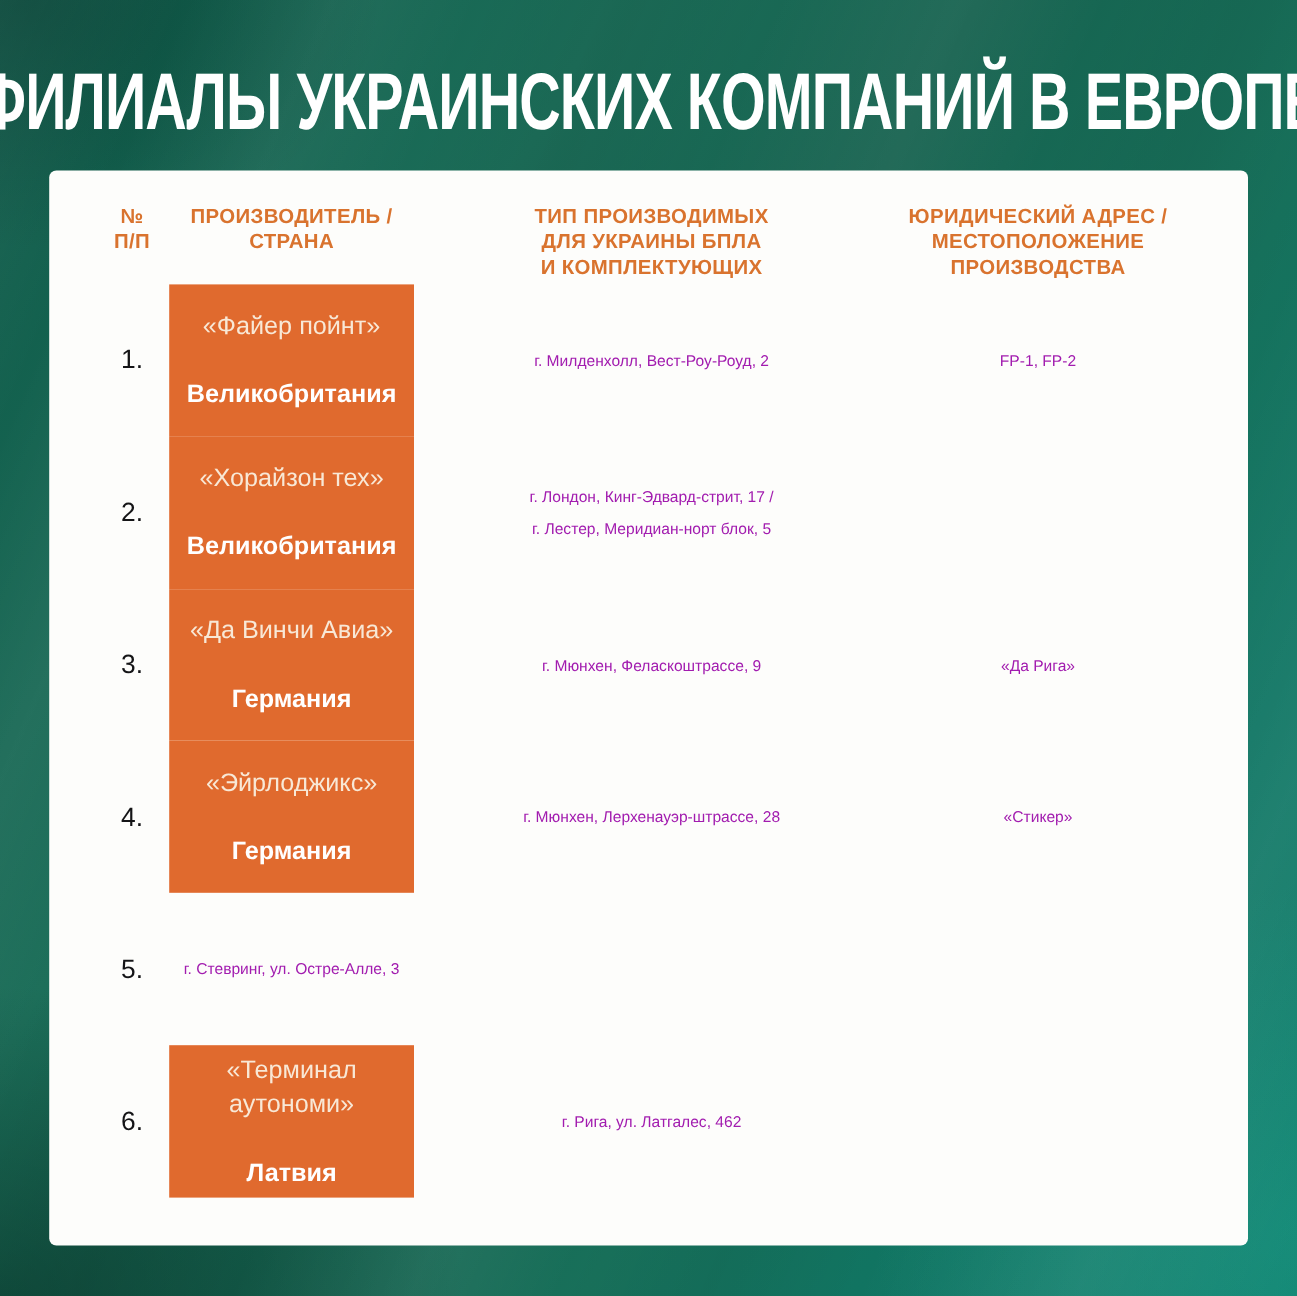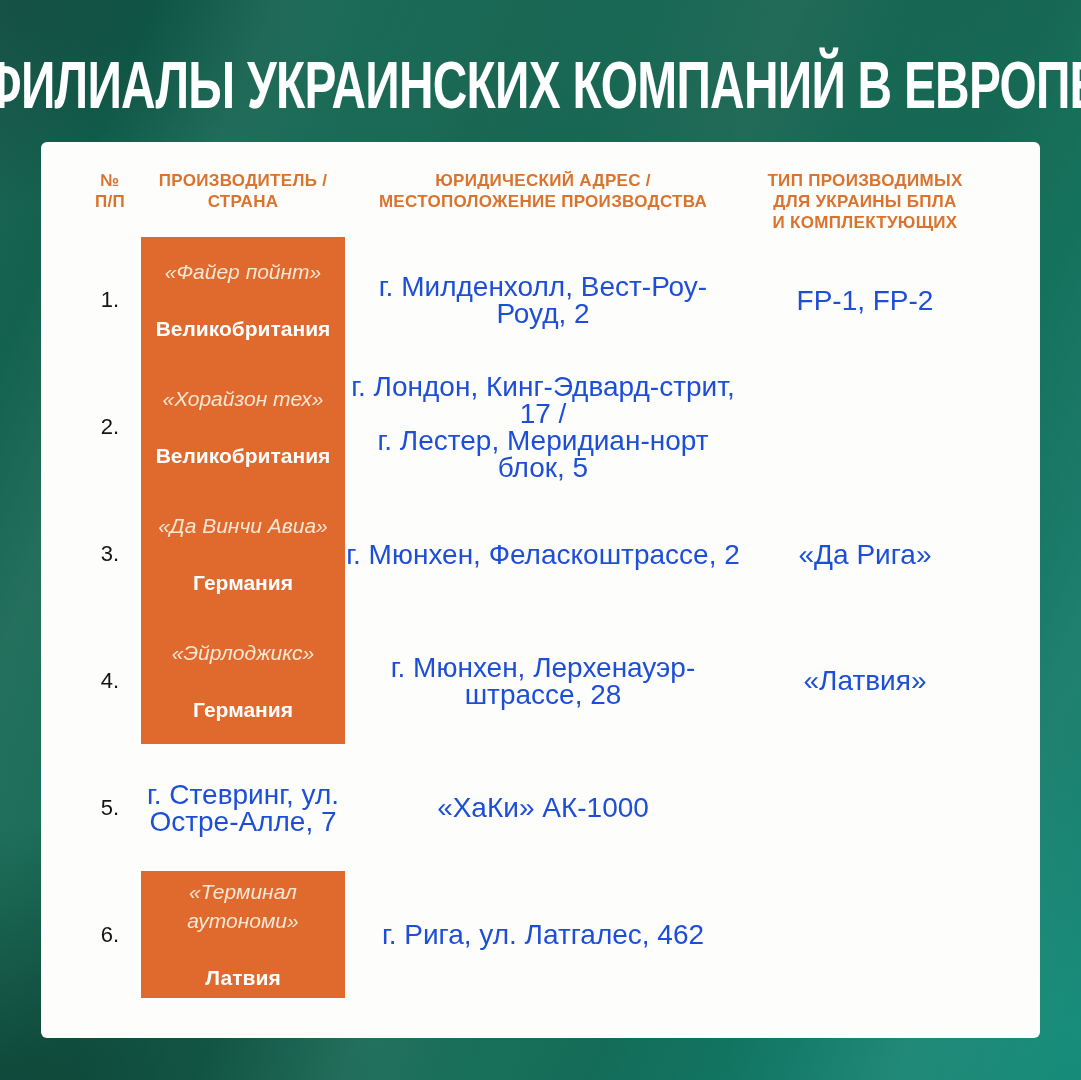--- a/index.html
+++ b/index.html
@@ -85,57 +85,56 @@
     padding-left: 38px;
   }
   .cell.maker {
     background: #e06a2e;
   }
   .maker-name {
     color: #f8e8d6;
     font-size: 21px;
     line-height: 29px;
     white-space: pre-line;
-    font-style: italic;
   }
   .maker-country {
     color: #ffffff;
     font-weight: bold;
     font-size: 21px;
     line-height: 29px;
     margin-top: 28px;
   }
   .cell.addr, .cell.type {
-    font-size: 28px;
+    font-size: 13px;
     line-height: 27px;
-    color: #1d4ed8;
+    color: #a21caf;
     white-space: pre-line;
   }
 </style>
 </head>
 <body>
 
 <div class="bg"></div>
 
 <div class="title-wrap">
   <div class="title">ФИЛИАЛЫ УКРАИНСКИХ КОМПАНИЙ В ЕВРОПЕ</div>
 </div>
 
 <div class="card">
 
   <div class="thead">
     <div class="th num-col">№
 П/П</div>
     <div class="th">ПРОИЗВОДИТЕЛЬ /
 СТРАНА</div>
-    <div class="th">ЮРИДИЧЕСКИЙ АДРЕС /
-МЕСТОПОЛОЖЕНИЕ ПРОИЗВОДСТВА</div>
     <div class="th">ТИП ПРОИЗВОДИМЫХ
 ДЛЯ УКРАИНЫ БПЛА
 И КОМПЛЕКТУЮЩИХ</div>
+    <div class="th">ЮРИДИЧЕСКИЙ АДРЕС /
+МЕСТОПОЛОЖЕНИЕ ПРОИЗВОДСТВА</div>
   </div>
 
   <div class="rows">
 
     <div class="row">
       <div class="cell num">1.</div>
       <div class="cell maker">
         <div class="maker-name">«Файер пойнт»</div>
         <div class="maker-country">Великобритания</div>
       </div>
@@ -152,38 +151,37 @@
       <div class="cell addr">г. Лондон, Кинг-Эдвард-стрит, 17 /
 г. Лестер, Меридиан-норт блок, 5</div>
     </div>
 
     <div class="row">
       <div class="cell num">3.</div>
       <div class="cell maker">
         <div class="maker-name">«Да Винчи Авиа»</div>
         <div class="maker-country">Германия</div>
       </div>
-      <div class="cell addr">г. Мюнхен, Феласкоштрассе, 2</div>
+      <div class="cell addr">г. Мюнхен, Феласкоштрассе, 9</div>
       <div class="cell type">«Да Рига»</div>
     </div>
 
     <div class="row">
       <div class="cell num">4.</div>
       <div class="cell maker">
         <div class="maker-name">«Эйрлоджикс»</div>
         <div class="maker-country">Германия</div>
       </div>
       <div class="cell addr">г. Мюнхен, Лерхенауэр-штрассе, 28</div>
-      <div class="cell type">«Латвия»</div>
+      <div class="cell type">«Стикер»</div>
     </div>
 
     <div class="row">
       <div class="cell num">5.</div>
-      <div class="cell addr">г. Стевринг, ул. Остре-Алле, 7</div>
-      <div class="cell type">«ХаКи» АК-1000</div>
+      <div class="cell addr">г. Стевринг, ул. Остре-Алле, 3</div>
     </div>
 
     <div class="row">
       <div class="cell num">6.</div>
       <div class="cell maker">
         <div class="maker-name">«Терминал
 аутономи»</div>
         <div class="maker-country">Латвия</div>
       </div>
       <div class="cell addr">г. Рига, ул. Латгалес, 462</div>

